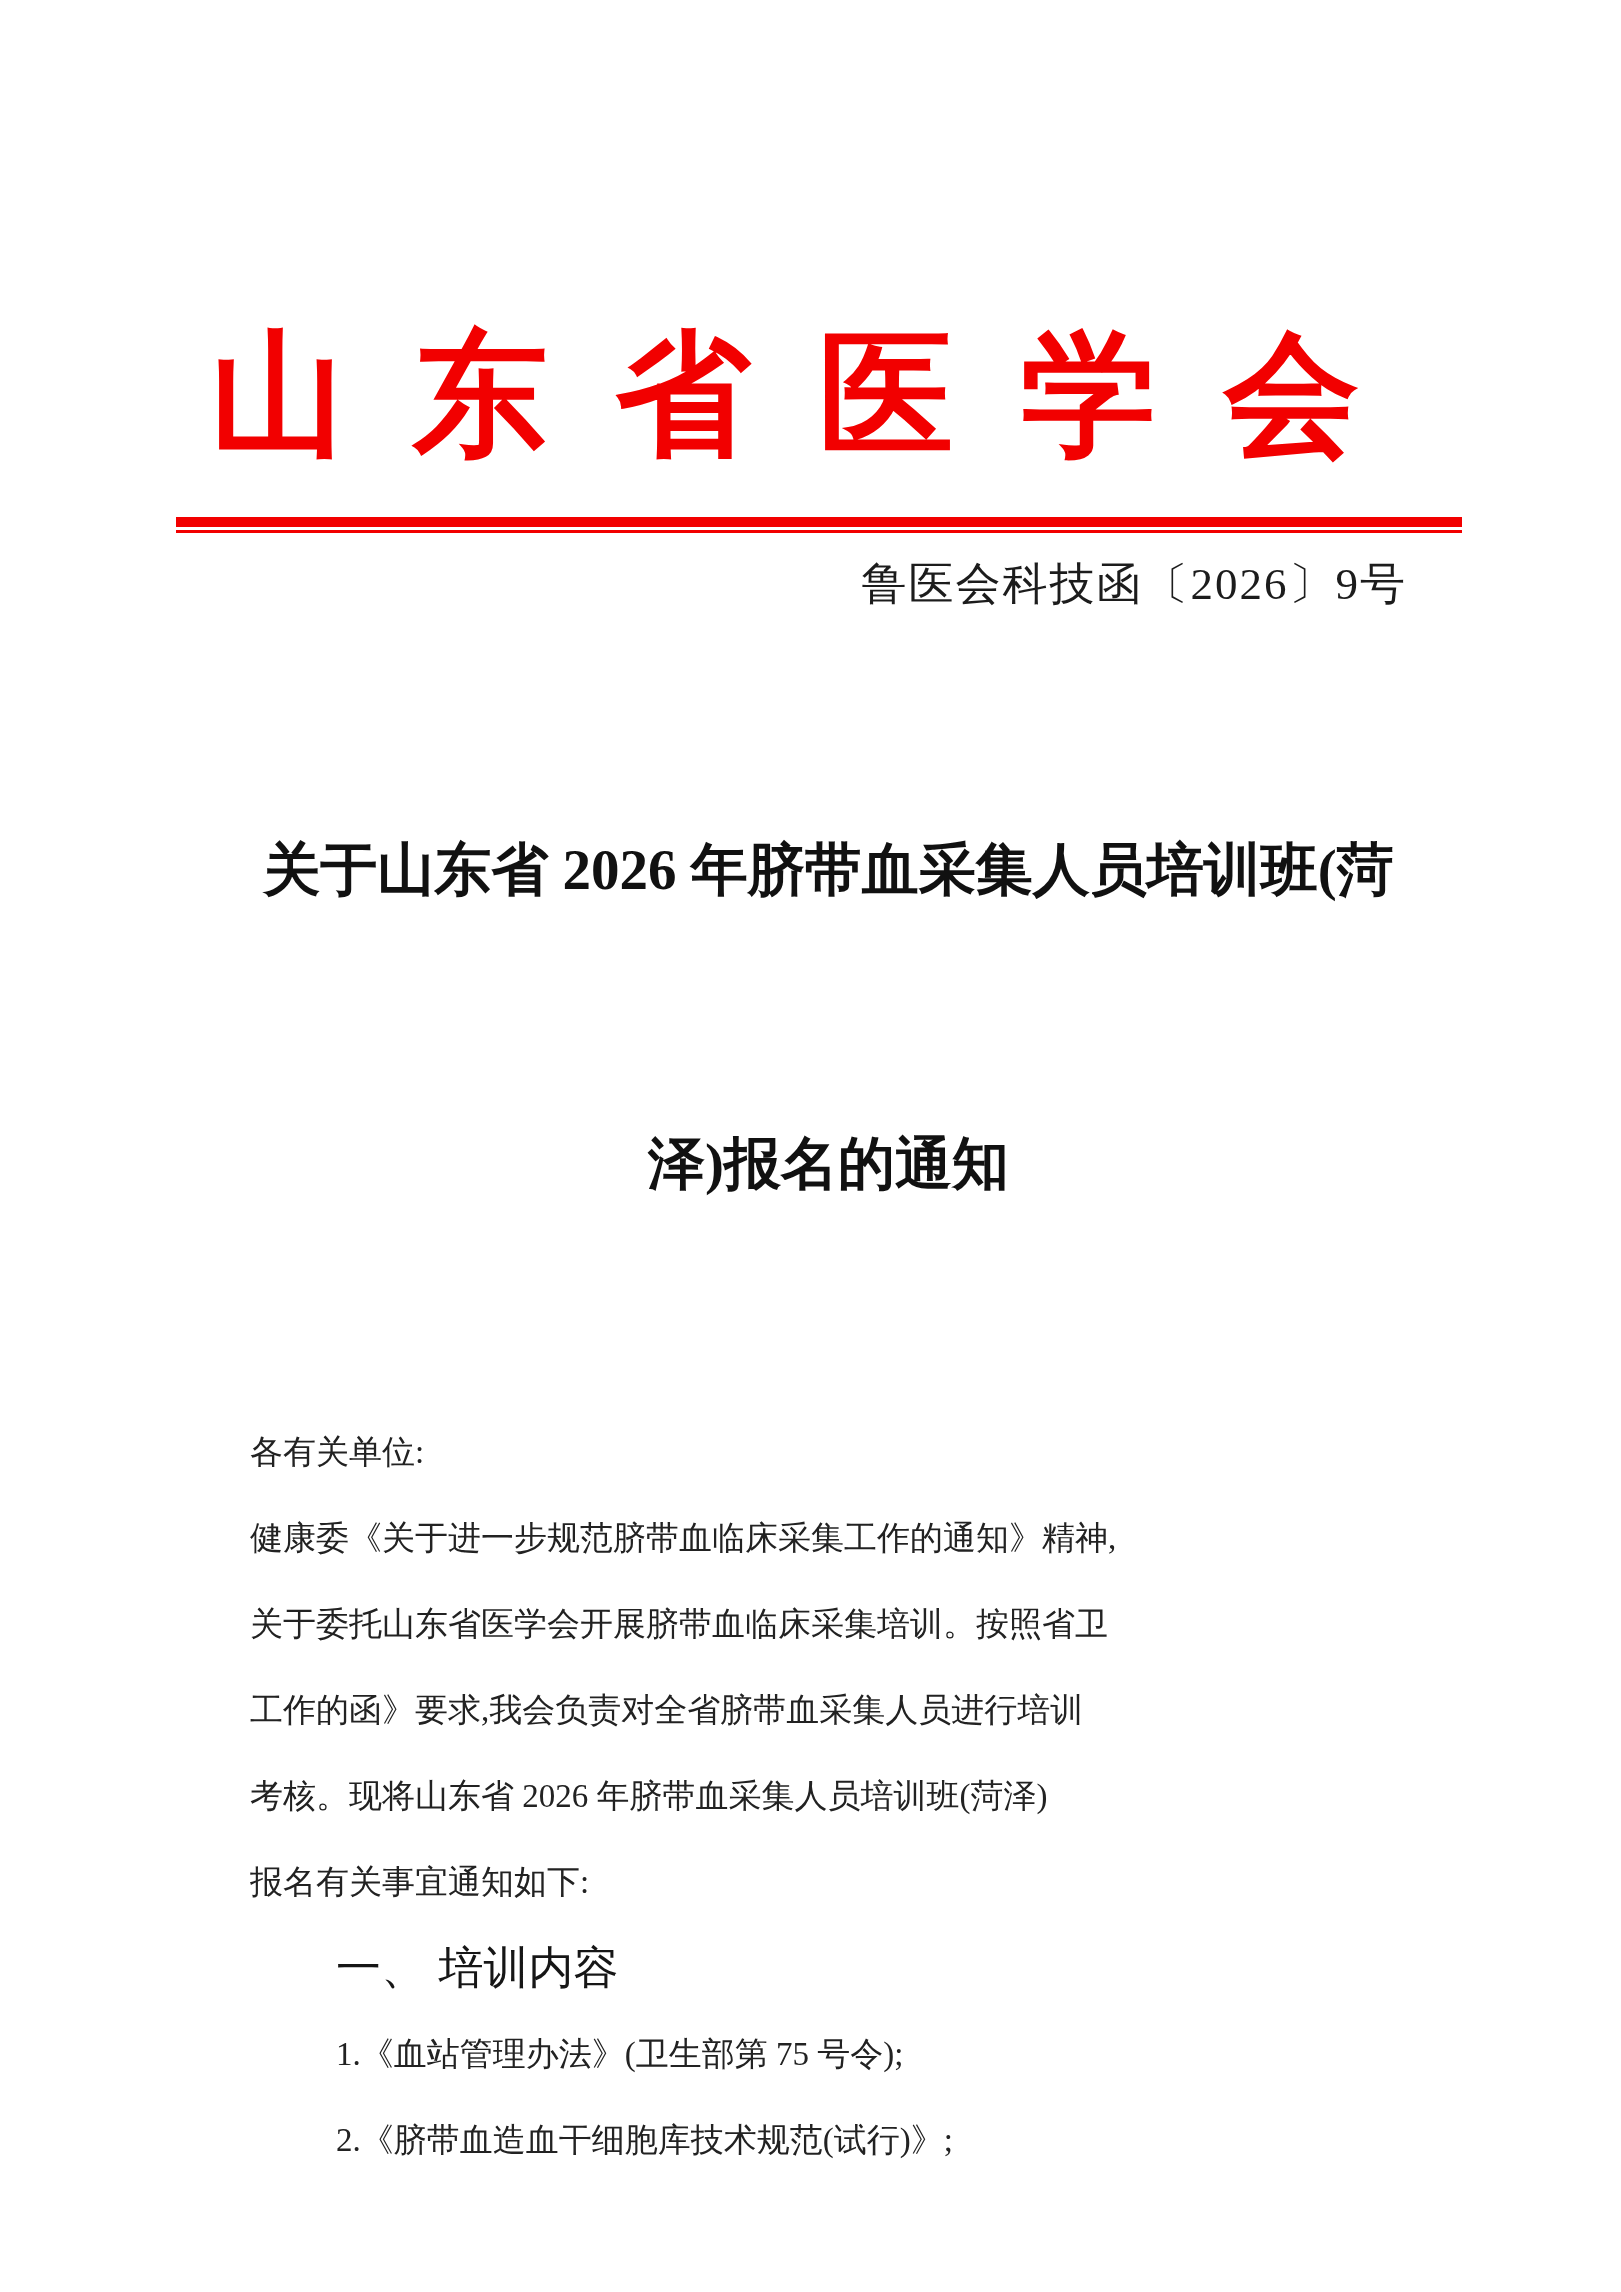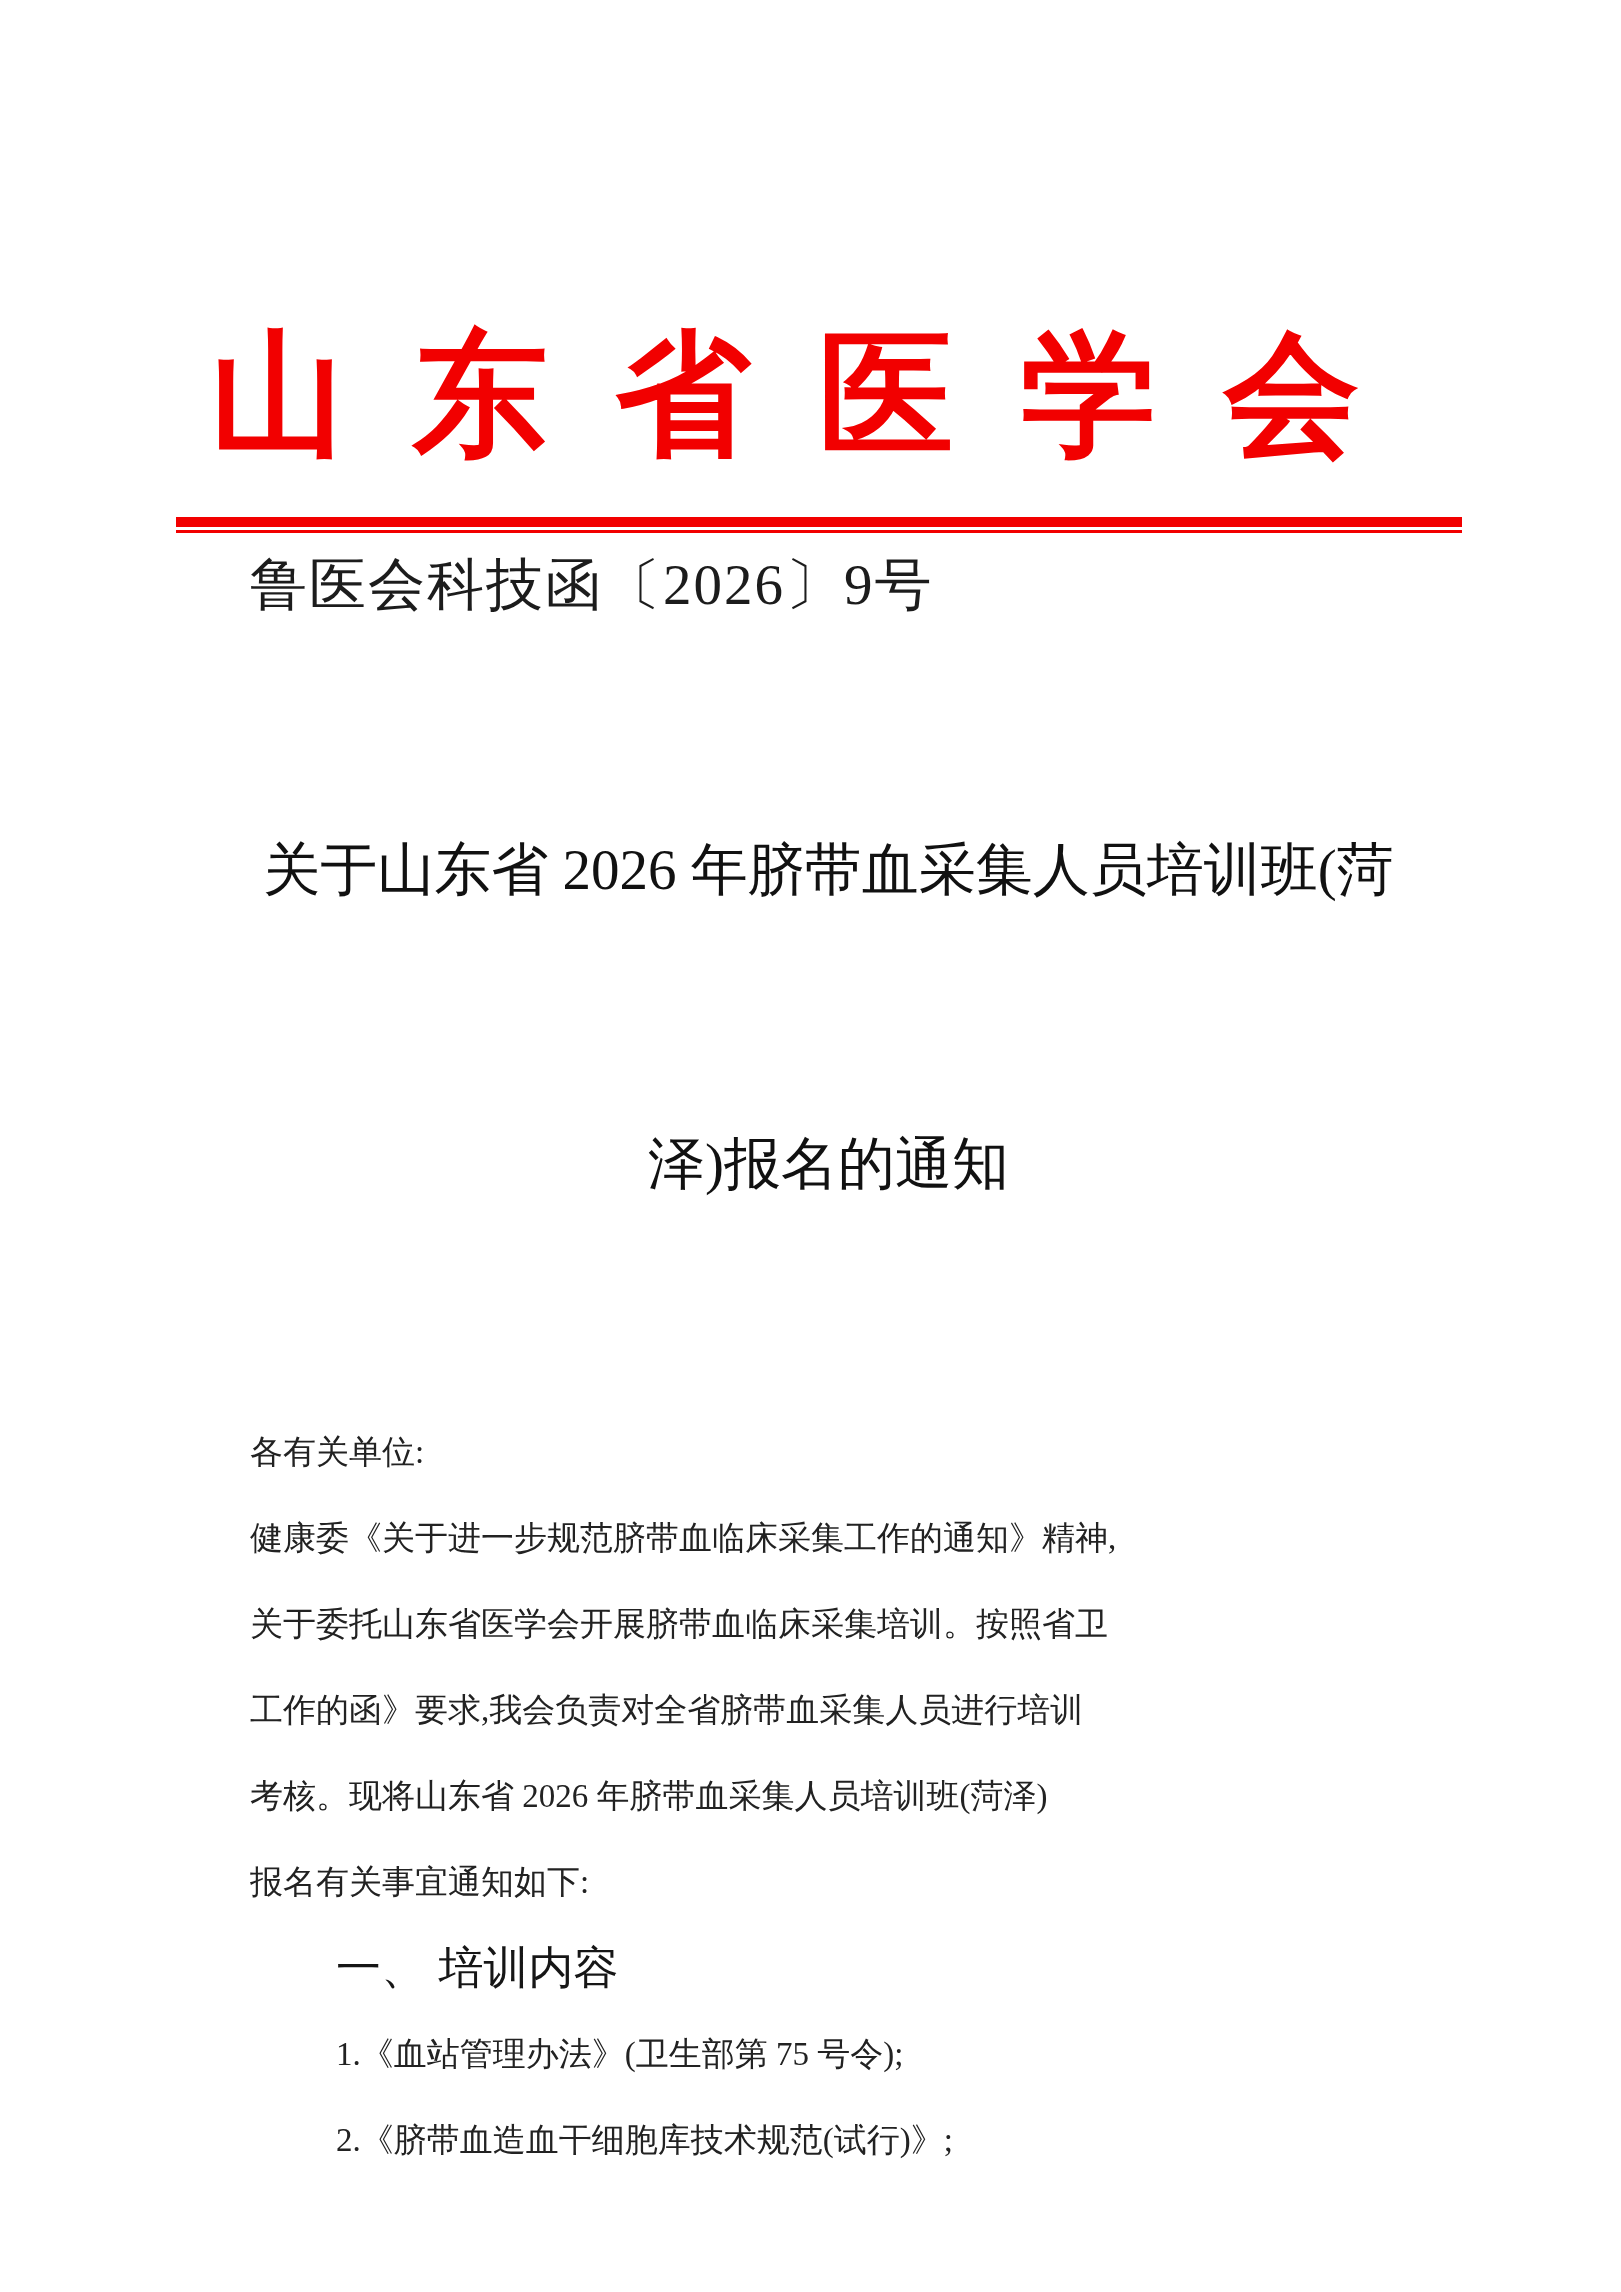--- a/index.html
+++ b/index.html
@@ -28,29 +28,30 @@
     white-space:nowrap;
   }
   .rule{margin:54px 0 0 176px;width:1286px;font-size:0;}
   .rule .thick{height:9.8px;background:var(--accent-red);}
   .rule .gap{height:2.9px;background:#ffffff;}
   .rule .thin{height:2.9px;background:var(--accent-red);}
   
   .content{margin-left:250px;width:1157px;color:var(--body-text);}
   .doc-number{
     margin-top:25.5px;
-    font-size:57px;
+    text-align:right;
+    font-size:45px;
     line-height:53px;
     letter-spacing:2px;
     color:#1c1c1c;
   }
   .title{
     margin:13.7px 0 0 0;
     font-size:57px;
-    font-weight:normal;
+    font-weight:bold;
     text-align:center;
     line-height:98px;
     color:var(--heading-text);
     white-space:pre;
   }
   .line{
     font-size:33px;
     line-height:86px;
     white-space:pre;
     color:var(--body-text);

